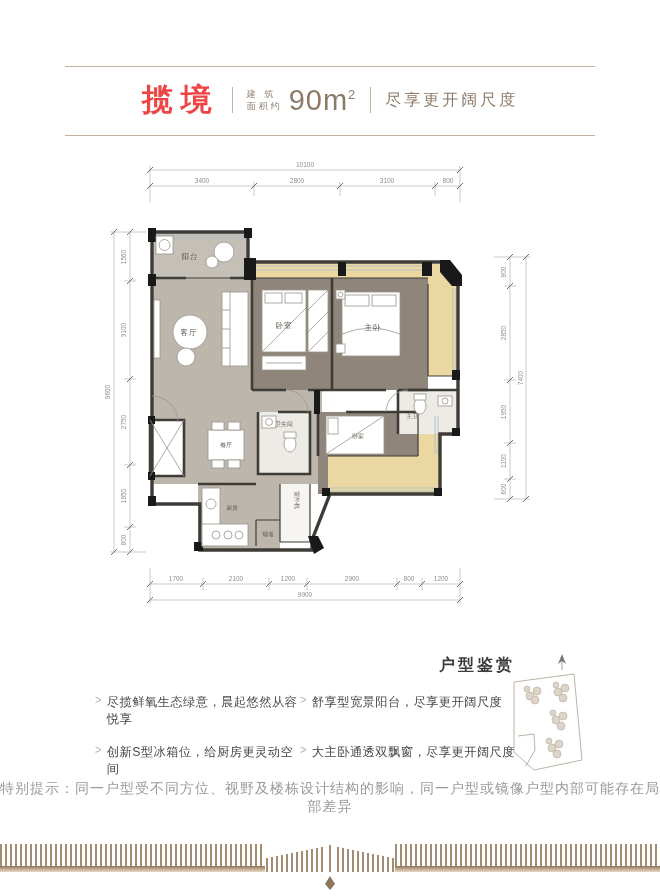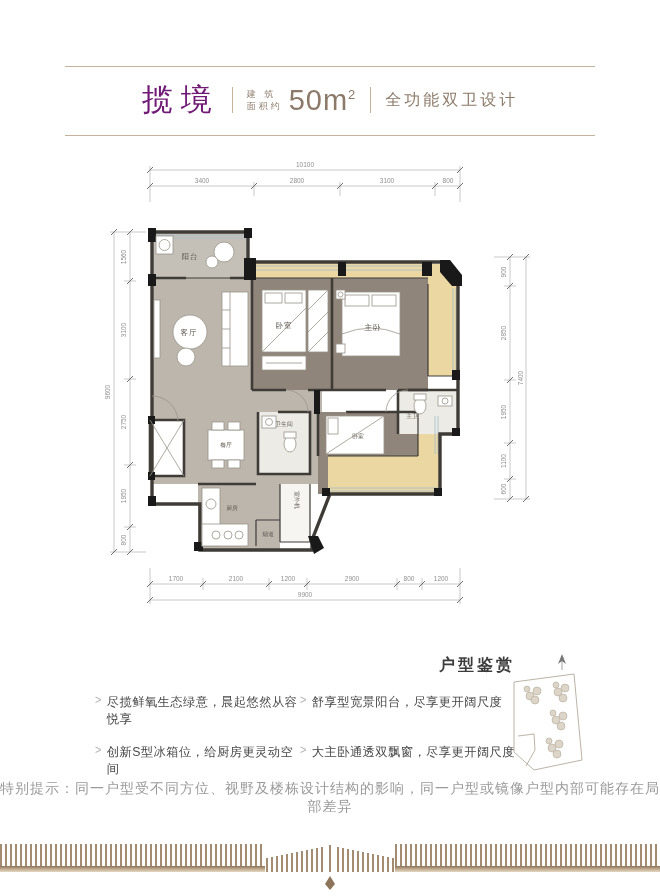--- a/index.html
+++ b/index.html
@@ -5,21 +5,21 @@
   * { margin:0; padding:0; box-sizing:border-box; }
   html,body { width:660px; }
   body {
     width:660px; height:896px; background:#ffffff; position:relative; overflow:hidden;
     font-family:"Liberation Sans","DejaVu Sans",sans-serif; color:#4a4a4a;
   }
   
   .header { position:absolute; left:65px; right:65px; top:66px; }
   .hr { height:1px; background:#c3b29c; }
   .header-row { display:flex; align-items:center; justify-content:center; gap:14px; padding:12px 0 14px 0; }
-  .brand { font-family:"Liberation Serif","DejaVu Serif",serif; font-size:31px; font-weight:normal; color:#701a75; letter-spacing:8px; margin-right:-2px;}
+  .brand { font-family:"Liberation Serif","DejaVu Serif",serif; font-size:31px; font-weight:bold; color:#ef4444; letter-spacing:8px; margin-right:-2px;}
   .vsep { width:1px; height:26px; background:#c3b29c; }
   .area-wrap { display:flex; align-items:center; gap:6px; color:#8c7a69;}
   .area-label { display:flex; flex-direction:column; justify-content:flex-start; font-size:9px; letter-spacing:3px; line-height:1.35; color:#8c7a69;}
   .area-value { font-size:29px; color:#8c7a69; letter-spacing:1px;}
   .area-value sup { font-size:13px; }
   .layout-type { font-size:16px; color:#8c7a69; letter-spacing:3px; }
   
   .plan-wrap { position:absolute; top:144px; left:90px; }
   svg text { font-family:"Liberation Sans","DejaVu Sans",sans-serif; }
   .dimtxt { font-size:6.5px; fill:#8f8f8f; }
@@ -54,24 +54,24 @@
 <div class="header">
   <div class="hr"></div>
   <div class="header-row">
     <div class="brand">揽境</div>
     <div class="vsep"></div>
     <div class="area-wrap">
       <div class="area-label">
         <span>建 筑</span>
         <span>面积约</span>
       </div>
-      <div class="area-value"><span>50m</span><sup>2</sup></div>
+      <div class="area-value"><span>90m</span><sup>2</sup></div>
     </div>
     <div class="vsep"></div>
-    <div class="layout-type">全功能双卫设计</div>
+    <div class="layout-type">尽享更开阔尺度</div>
   </div>
   <div class="hr"></div>
 </div>
 
 <div class="plan-wrap">
 <svg width="480" height="476" viewBox="0 0 480 476">
 
   <g>
     <rect x="62" y="88" width="96" height="46" fill="#c5c0b7"></rect>
     <rect x="62" y="134" width="100" height="144" fill="#bcb6ad"></rect>

